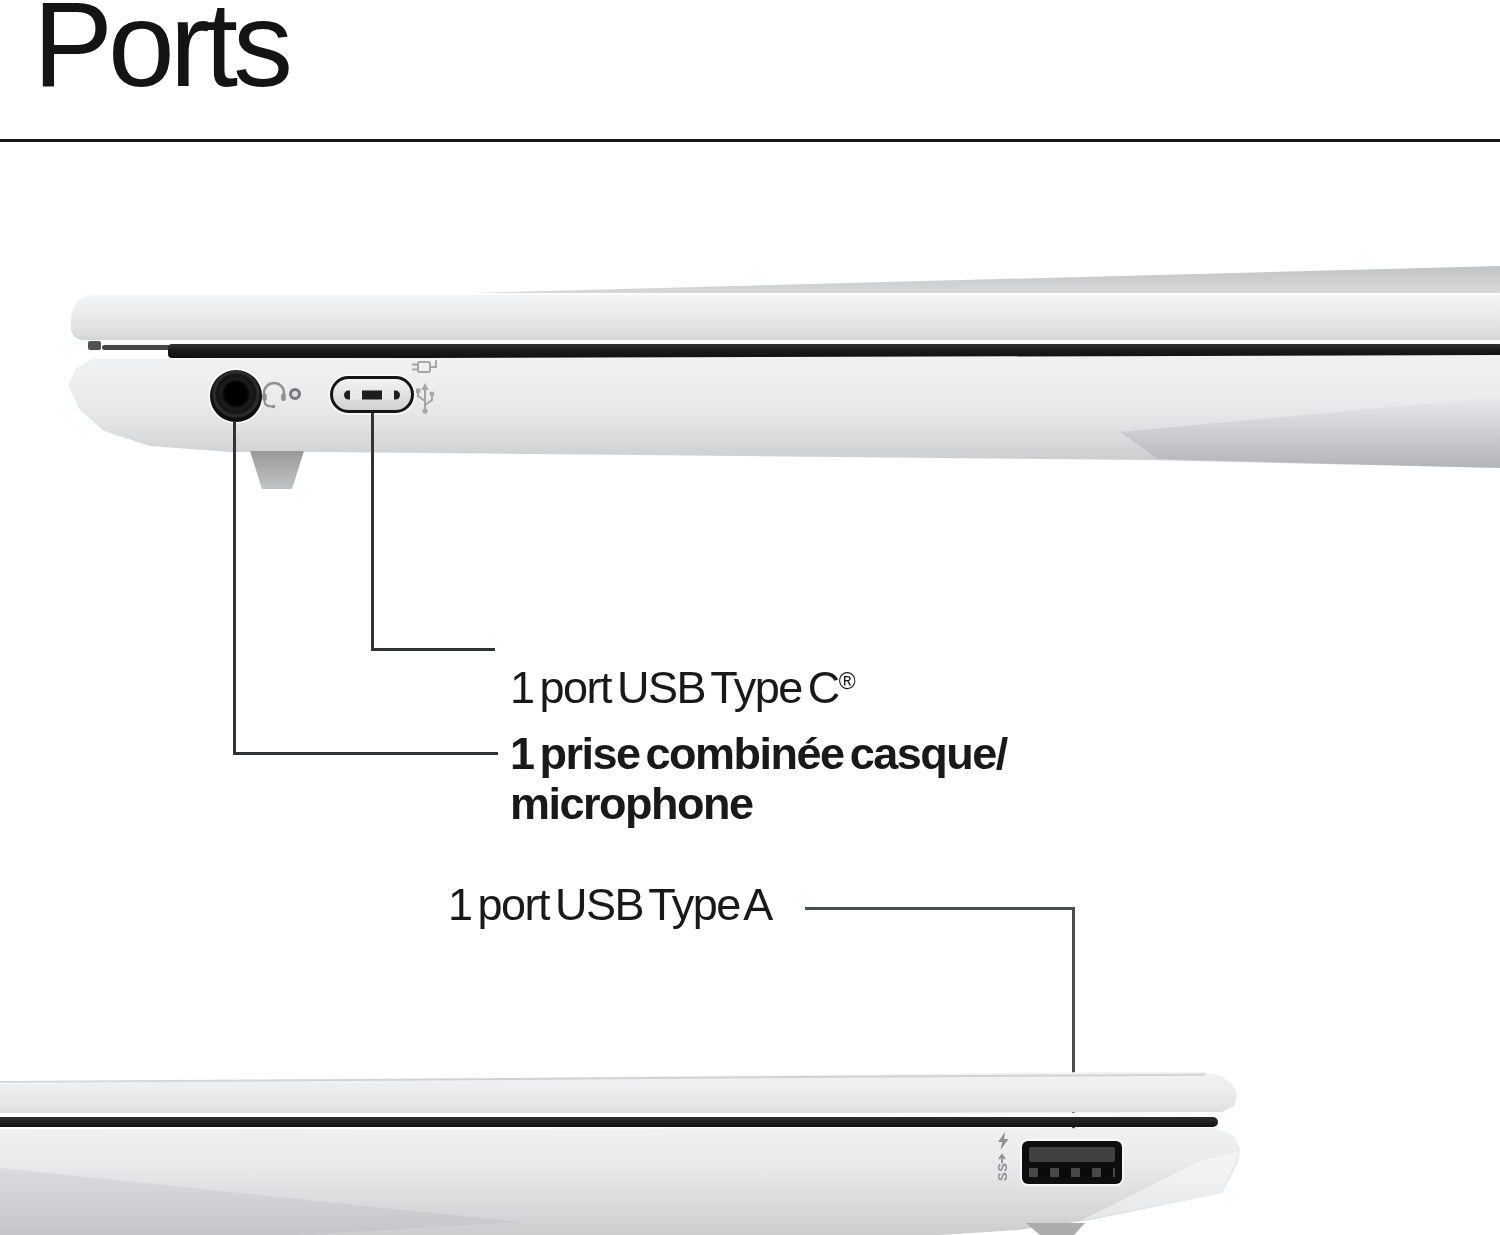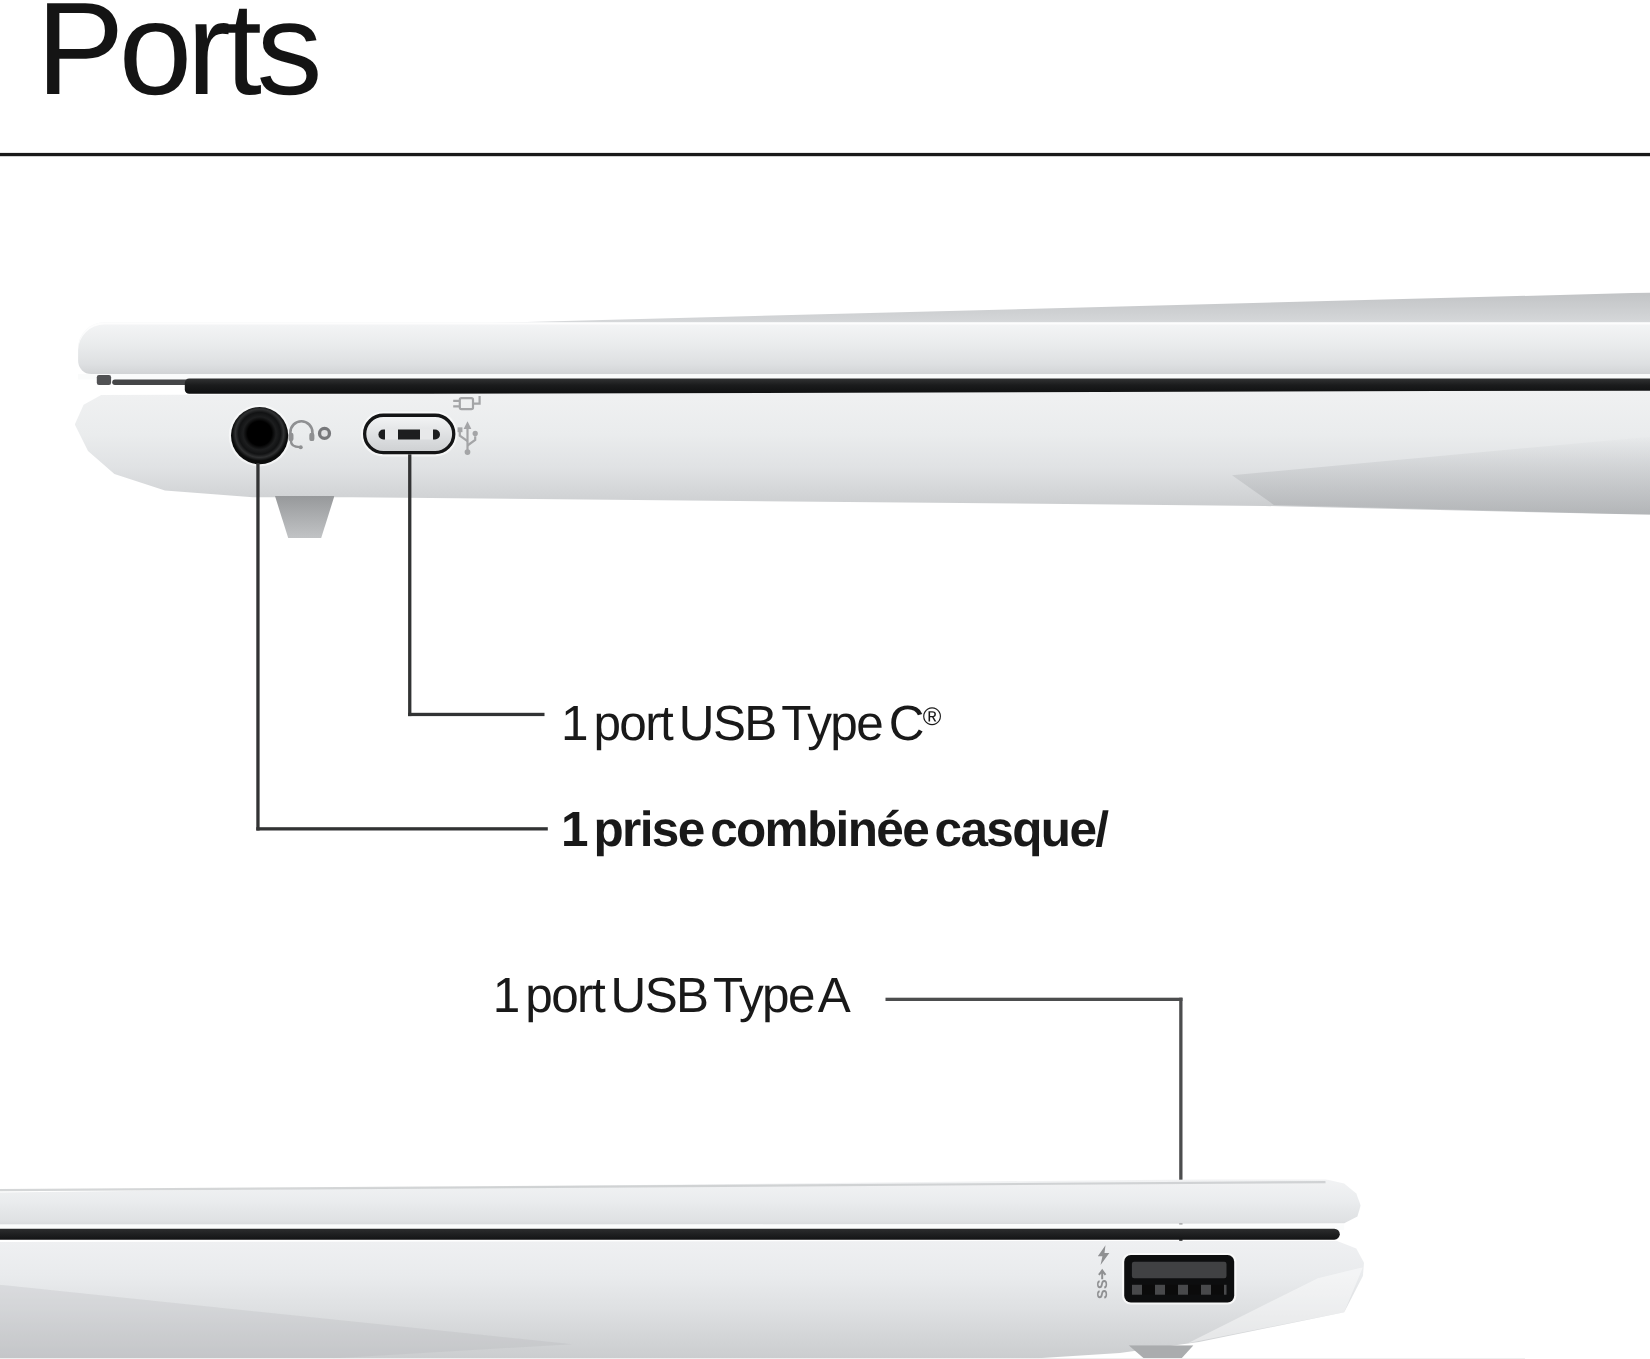--- a/index.html
+++ b/index.html
@@ -131,26 +131,27 @@
     </svg>
   </div>
 
   <div class="line" style="left:371px;top:413px;width:3px;height:238px;"></div>
   <div class="line" style="left:371px;top:648px;width:124px;height:3px;"></div>
   <div class="line" style="left:233px;top:421px;width:3px;height:334px;"></div>
   <div class="line" style="left:233px;top:752px;width:265px;height:3px;"></div>
   <div class="line gray" style="left:805px;top:907px;width:270px;height:3px;"></div>
   <div class="line gray" style="left:1072px;top:907px;width:3px;height:237px;"></div>
 
-  <div class="callout-label" style="left:510px;top:626px;">
+  <div class="callout-label" style="left:510px;top:656px;">
     <span>1 port USB Type C</span><span class="sup">®</span>
   </div>
 
   <div class="callout-label" style="left:510px;top:729px;font-weight:bold;">
     <div>1 prise combinée casque/</div>
+    <div>microphone</div>
   </div>
 
   <div class="callout-label" style="left:448px;top:880px;">
     <span>1 port USB Type A</span>
   </div>
 
   <div>
     <div class="shape b-lid"></div>
     <div class="abs b-lid-edge"></div>
     <div class="abs b-gap"></div>

